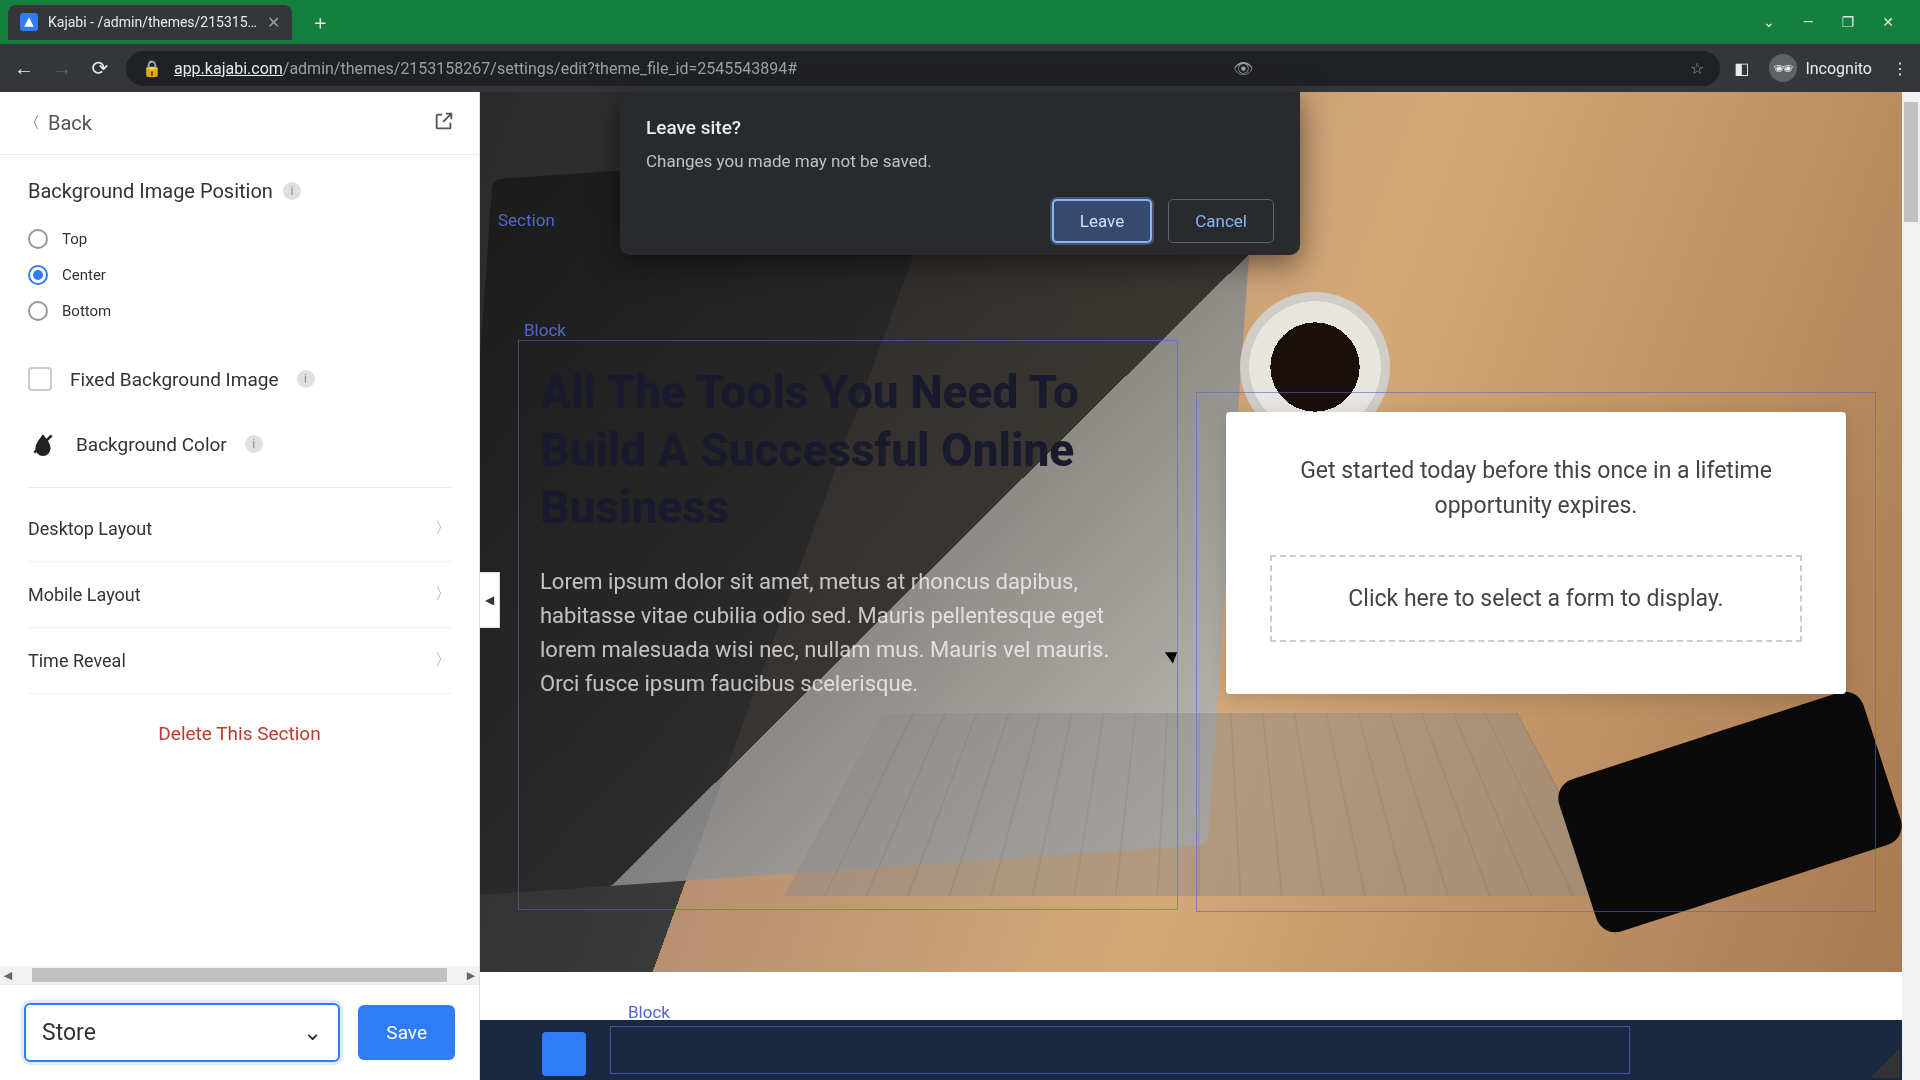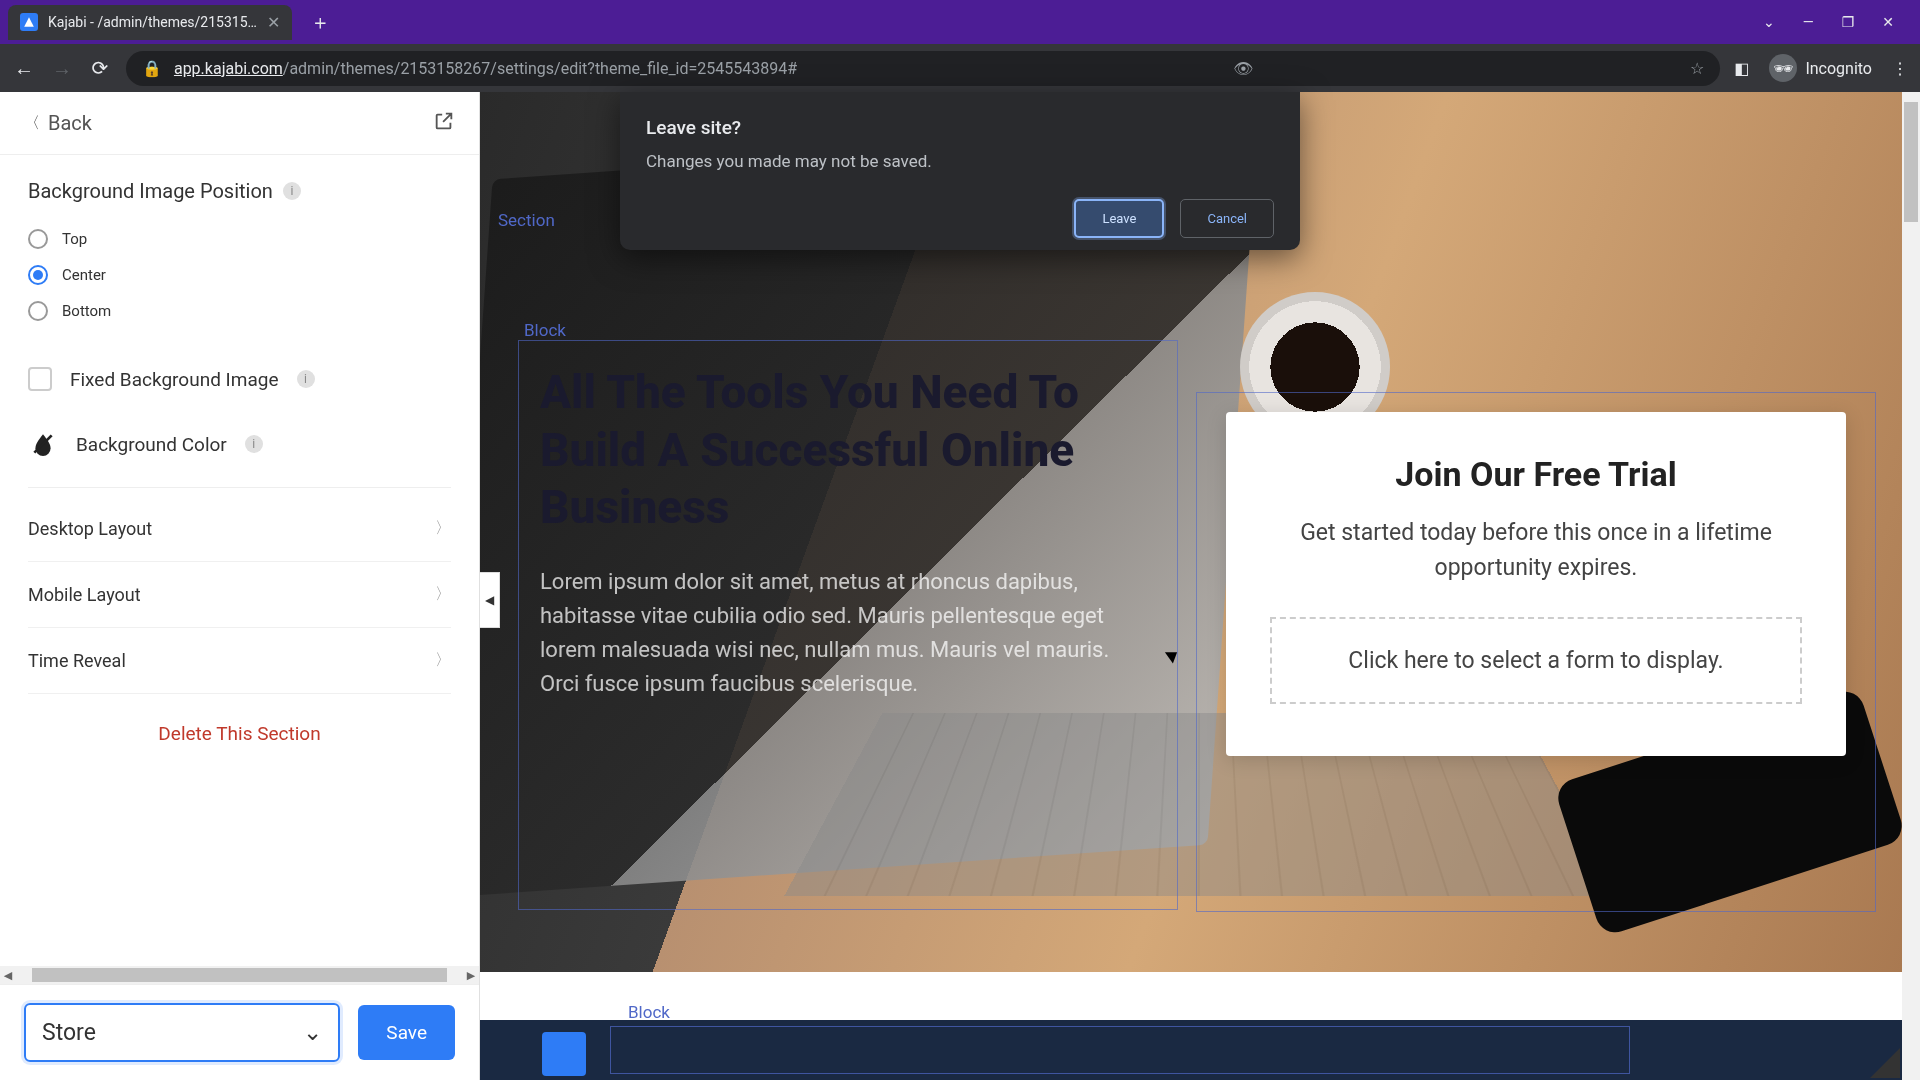--- a/index.html
+++ b/index.html
@@ -1,19 +1,19 @@
 <!DOCTYPE html>
 <html><head>
 <meta charset="utf-8">
 <style>
 * { margin: 0; padding: 0; box-sizing: border-box; font-family: -apple-system, BlinkMacSystemFont, "Segoe UI", Roboto, sans-serif; }
 body { width: 1920px; height: 1080px; overflow: hidden; background: #202124; }
 
 
-.browser-chrome { background: #4c1d95; }
+.browser-chrome { background: #15803d; }
 .tab-bar { display: flex; align-items: center; height: 44px; padding: 0 8px; }
 .tab { display: flex; align-items: center; background: #35363a; border-radius: 8px 8px 0 0; padding: 8px 12px; min-width: 260px; gap: 10px; color: #e8eaed; font-size: 14px; }
 .tab-favicon { width: 18px; height: 18px; background: #2e7cf6; border-radius: 3px; display: flex; align-items: center; justify-content: center; }
 .tab-favicon svg { width: 12px; height: 12px; fill: white; }
 .tab-close { margin-left: auto; color: #9aa0a6; font-size: 16px; cursor: pointer; }
 .new-tab { color: #e8eaed; font-size: 20px; margin-left: 18px; cursor: pointer; }
 .window-controls { margin-left: auto; display: flex; gap: 28px; color: #e8eaed; padding-right: 18px; }
 .window-controls span { cursor: pointer; font-size: 14px; }
 
 .addr-bar { display: flex; align-items: center; height: 48px; padding: 0 12px; gap: 14px; background: #35363a; }
@@ -109,21 +109,21 @@
 .resize-corner::before { content:''; position:absolute; right:0; bottom:0; border-style:solid; border-width: 0 0 30px 30px; border-color: transparent transparent #333 transparent; }
 
 .cursor { position: absolute; left: 688px; top: 556px; width: 14px; height: 20px; pointer-events: none; }
 .cursor::before { content:''; position:absolute; border-left: 10px solid #000; border-top: 7px solid transparent; border-bottom: 7px solid transparent; transform: rotate(-35deg); }
 
 
 .dialog { position: absolute; top: 0; left: 620px; width: 680px; background: #292a2d; border-radius: 0 0 10px 10px; padding: 24px 26px 12px; box-shadow: 0 8px 30px rgba(0,0,0,0.5); color: #e8eaed; z-index: 100; }
 .dialog h3 { font-size: 19px; font-weight: 500; margin-bottom: 12px; }
 .dialog p { font-size: 17px; color: #bdc1c6; margin-bottom: 28px; }
 .dialog-buttons { display: flex; justify-content: flex-end; gap: 16px; }
-.dlg-btn { padding: 10px 26px; border-radius: 5px; font-size: 13px; cursor: pointer; border: 1px solid #5f6368; background: #292a2d; color: #8ab4f8; }
+.dlg-btn { padding: 10px 26px; border-radius: 5px; font-size: 17px; cursor: pointer; border: 1px solid #5f6368; background: #292a2d; color: #8ab4f8; }
 .dlg-btn.primary { background: #354b6e; border: 2px solid #8ab4f8; color: #cde1ff; box-shadow: 0 0 0 2px rgba(138,180,248,0.3); }
 .dlg-btn.secondary { color: #8ab4f8; text-align: center; }
 </style>
 </head>
 <body>
 
 <div class="browser-chrome">
   <div class="tab-bar">
     <div class="tab">
       <span class="tab-favicon">
@@ -268,21 +268,20 @@
       <div class="block-tag1">Block</div>
       <div class="block-outline1"></div>
       <div class="block-outline2"></div>
 
       <div class="hero-text">
         <h1>All The Tools You Need To Build A Successful Online Business</h1>
         <p>Lorem ipsum dolor sit amet, metus at rhoncus dapibus, habitasse vitae cubilia odio sed. Mauris pellentesque eget lorem malesuada wisi nec, nullam mus. Mauris vel mauris. Orci fusce ipsum faucibus scelerisque.</p>
       </div>
 
       <div class="form-card">
-        <h2>Join Our Free Trial</h2>
         <p>Get started today before this once in a lifetime opportunity expires.</p>
         <div class="form-placeholder">Click here to select a form to display.</div>
       </div>
 
       <div class="collapse-handle">◀</div>
     </div>
 
     <div class="footer-peek">
       <div class="footer-block-tag">Block</div>
       <div class="footer-logo"></div>

